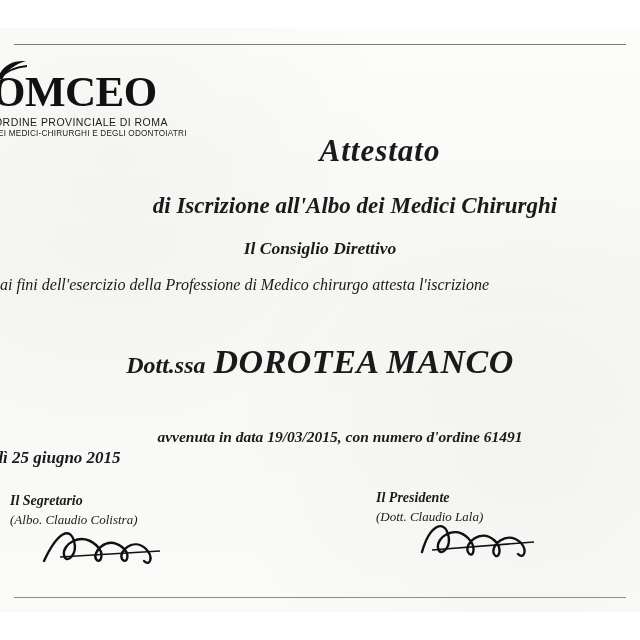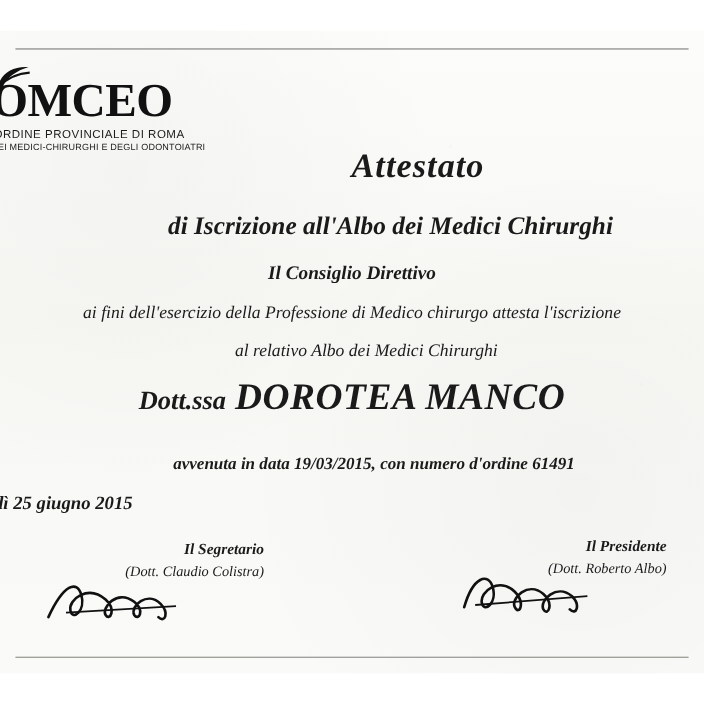--- a/index.html
+++ b/index.html
@@ -156,21 +156,20 @@
     font-style: italic;
     font-weight: bold;
     font-size: 17.5px;
   }
 
   .line-a {
     position: absolute;
     left: 0;
     right: 0;
     top: 248px;
-    text-align: center;
     font-style: italic;
     font-size: 16px;
   }
   .line-b {
     position: absolute;
     left: 0;
     right: 0;
     top: 283px;
     text-align: center;
     font-style: italic;
@@ -196,42 +195,42 @@
     font-weight: bold;
     font-size: 34px;
     letter-spacing: 0.5px;
     margin-left: 8px;
   }
 
   .registration {
     position: absolute;
     left: 0;
     right: 0;
-    top: 385px;
+    top: 400px;
     text-align: center;
     font-style: italic;
     font-weight: bold;
     font-size: 15.5px;
     padding-left: 40px;
   }
 
   .date-line {
     position: absolute;
     left: -14px;
     top: 420px;
     font-style: italic;
     font-weight: bold;
     font-size: 17px;
   }
 
   
   .sig {
     position: absolute;
     width: 230px;
-    text-align: right;
+    text-align: left;
   }
   .sig-left { left: 10px; top: 465px; }
   .sig-right { left: 376px; top: 462px; }
 
   .sig-role {
     font-style: italic;
     font-weight: bold;
     font-size: 14px;
     margin: 0;
   }
@@ -287,44 +286,43 @@
 
     <div class="body-area">
 
       <div class="title">Attestato</div>
 
       <div class="subtitle">di Iscrizione all'Albo dei Medici Chirurghi</div>
 
       <div class="council">Il Consiglio Direttivo</div>
 
       <div class="line-a">ai fini dell'esercizio della Professione di Medico chirurgo attesta l'iscrizione</div>
-      <div class="line-b">al relativo Albo dei Medici Chirurghi</div>
 
       <div class="name-line">
         <span class="name-prefix">Dott.ssa</span><span class="name-main">DOROTEA MANCO</span>
       </div>
 
       <div class="registration">avvenuta in data 19/03/2015, con numero d'ordine 61491</div>
 
       <div class="date-line">ddì 25 giugno 2015</div>
 
       <div class="sig sig-left">
         <p class="sig-role">Il Segretario</p>
-        <p class="sig-name">(Dott. Claudio Colistra)</p>
+        <p class="sig-name">(Albo. Claudio Colistra)</p>
         <div class="sig-mark sig-mark-left">
           <svg viewBox="0 0 170 52" width="170" height="52" aria-hidden="true">
             <path d="M4 40 C18 10, 30 6, 34 20 C38 34, 26 44, 24 34 C22 24, 40 10, 56 24 C66 33, 60 44, 56 38 C52 32, 66 14, 82 26 C92 34, 86 44, 82 38 C78 30, 94 16, 106 28 C114 36, 110 46, 104 40" stroke="#111" stroke-width="2.4" fill="none" stroke-linecap="round"></path>
             <path d="M20 36 L120 30" stroke="#111" stroke-width="1.6" fill="none"></path>
           </svg>
         </div>
       </div>
 
       <div class="sig sig-right">
         <p class="sig-role">Il Presidente</p>
-        <p class="sig-name">(Dott. Roberto Albo)</p>
+        <p class="sig-name">(Dott. Claudio Lala)</p>
         <div class="sig-mark sig-mark-right">
           <svg viewBox="0 0 170 52" width="170" height="52" aria-hidden="true">
             <path d="M6 36 C14 8, 28 4, 32 18 C36 32, 24 42, 22 32 C20 22, 38 8, 52 22 C62 32, 56 44, 52 36 C48 28, 64 12, 78 24 C88 33, 82 45, 78 38 C74 30, 90 14, 104 26 C112 34, 108 44, 102 38" stroke="#111" stroke-width="2.4" fill="none" stroke-linecap="round"></path>
             <path d="M16 34 L118 26" stroke="#111" stroke-width="1.6" fill="none"></path>
           </svg>
         </div>
       </div>
 
     </div>
 

